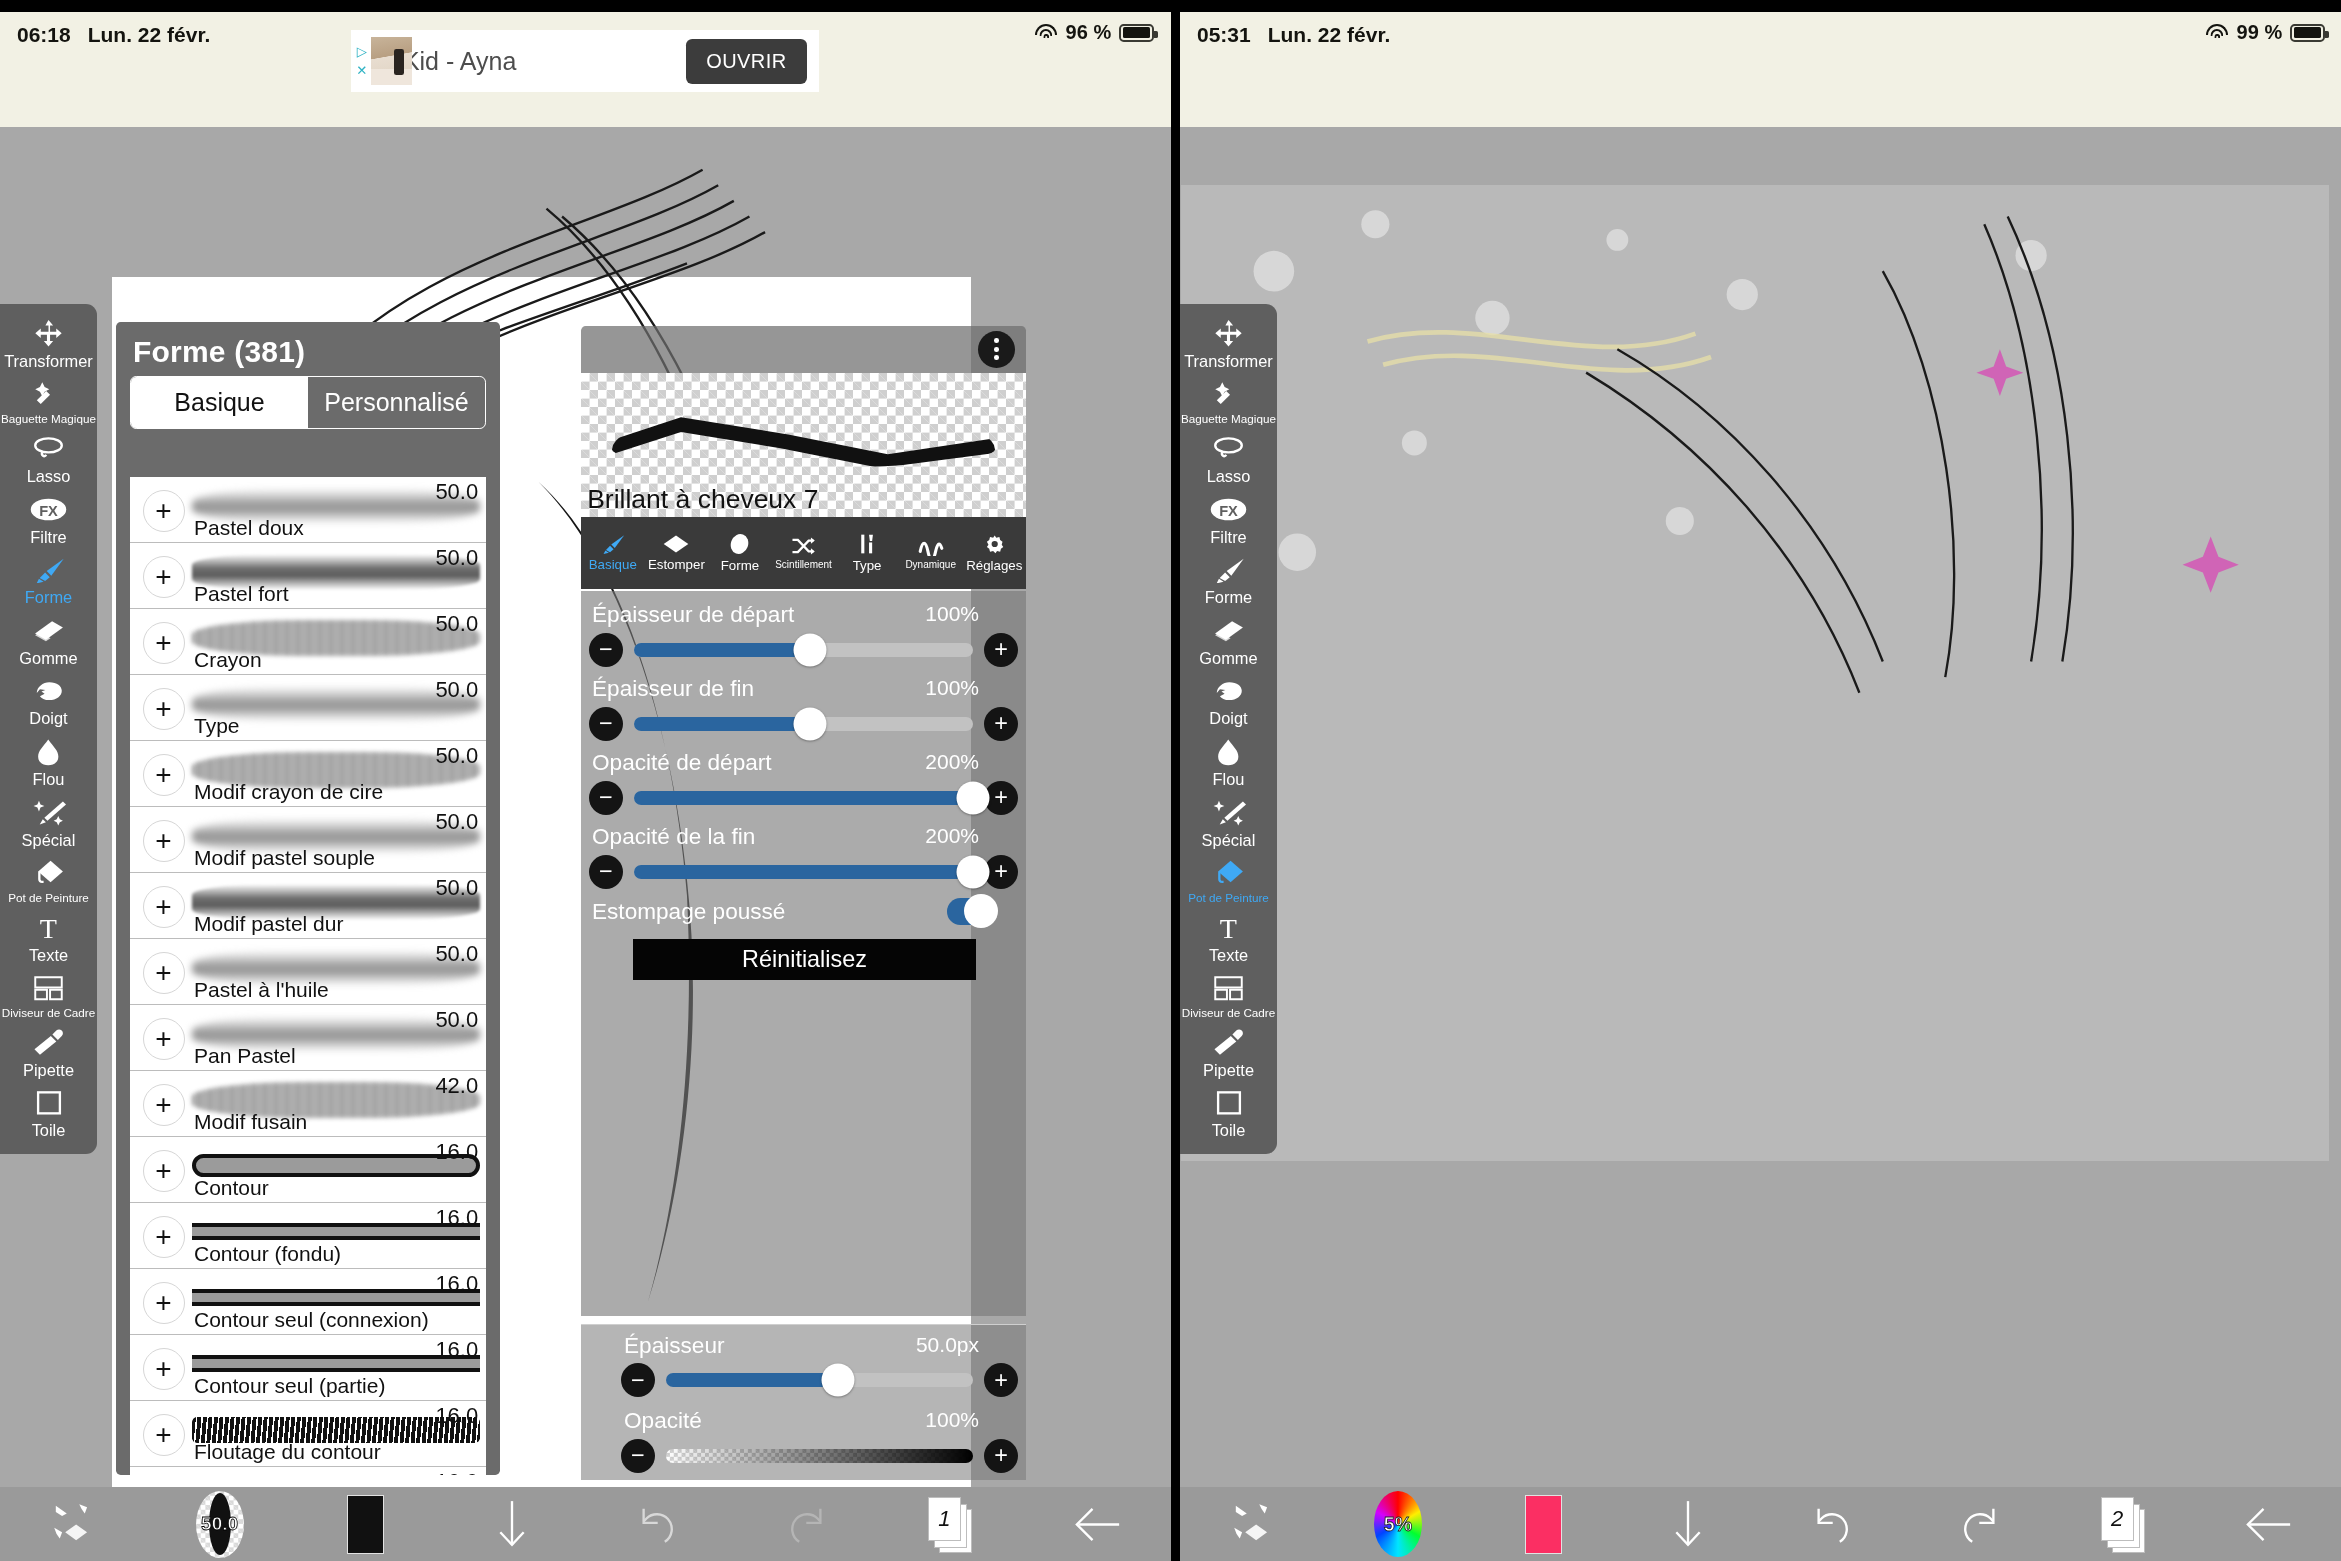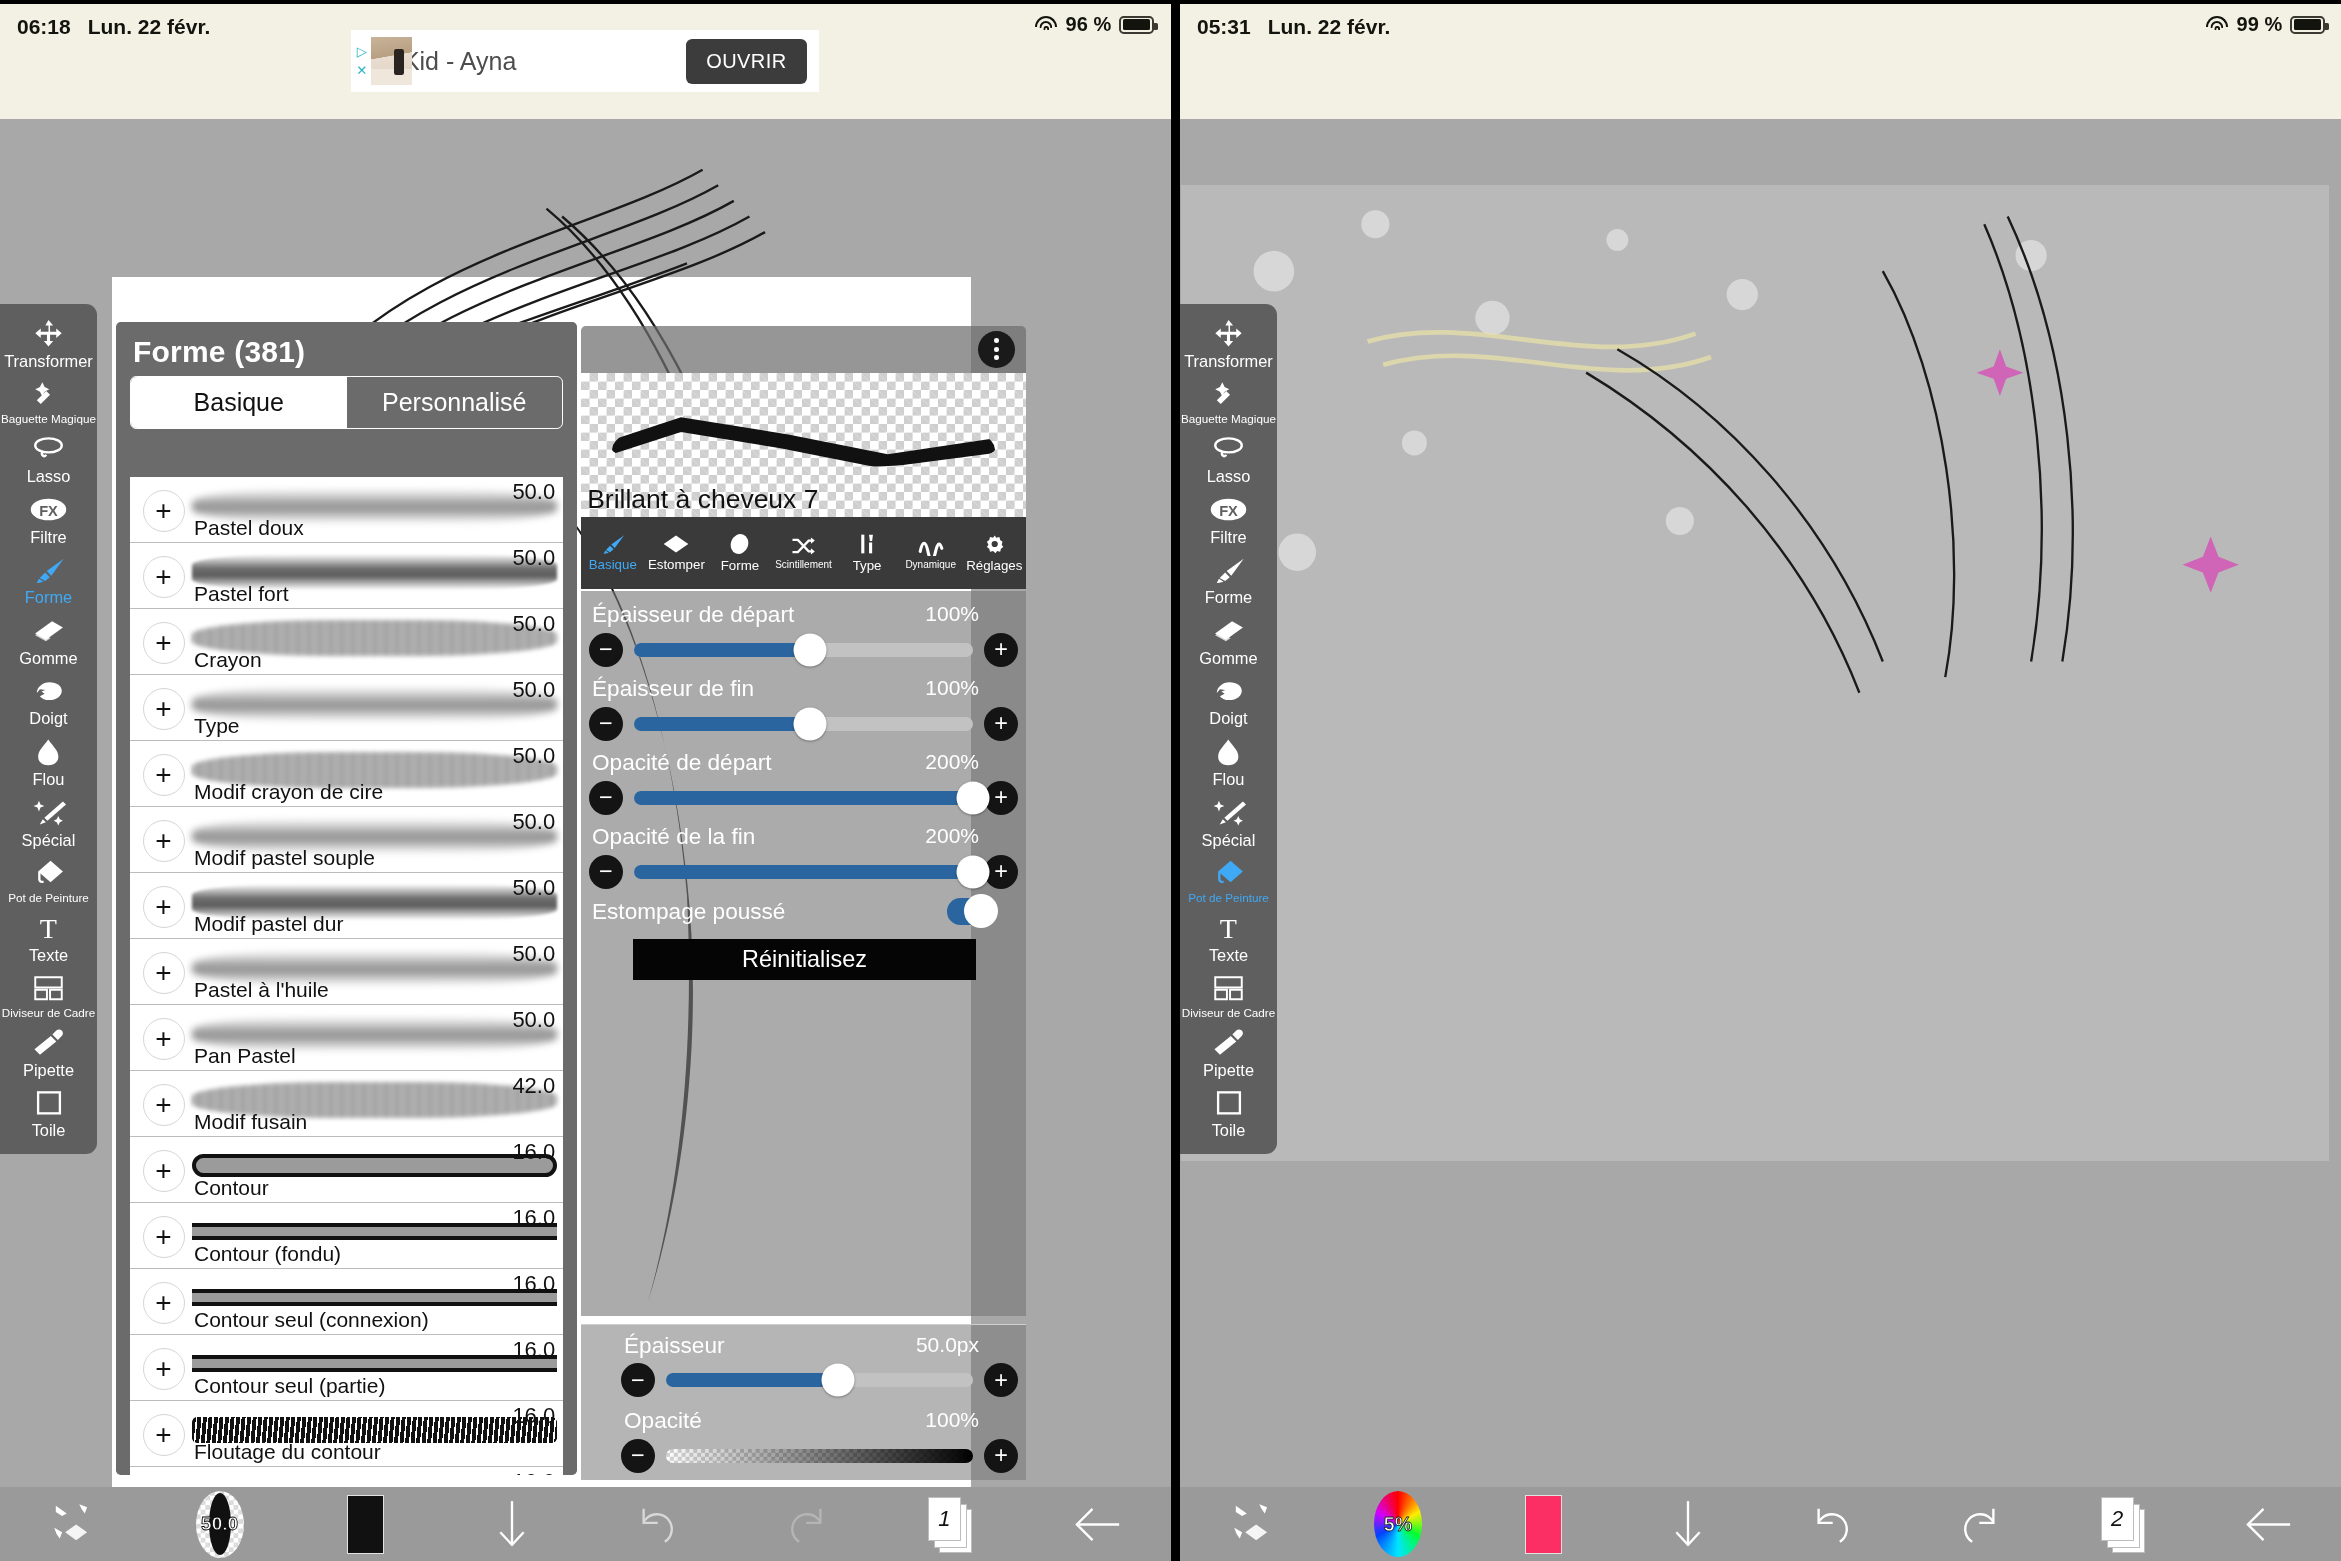--- a/index.html
+++ b/index.html
@@ -5,21 +5,21 @@
   * { box-sizing: border-box; margin:0; padding:0; }
   html,body { width:2342px; height:1561px; overflow:hidden; background:#000;
     font-family:"Liberation Sans", sans-serif; }
 
   .screen { position:absolute; top:0; height:1561px; overflow:hidden; }
   #pane-left  { left:0;    width:1171px; }
   #pane-divider { position:absolute; left:1171px; top:0; width:9.4px; height:1561px; background:#000; z-index:50;}
   #pane-right { left:1180px; width:1162px; }
 
   
-  .statusbar { position:absolute; top:4px; left:0; right:0; height:115px;
+  .statusbar { position:absolute; top:12px; left:0; right:0; height:115px;
      background:#f2f1e4; display:flex; align-items:flex-start; z-index:20; }
   .sb-time { font-size:21px; font-weight:600; color:#14140f; margin:11px 0 0 17px; white-space:nowrap;}
   .sb-date { font-size:21px; font-weight:600; color:#14140f; margin:11px 0 0 17px; white-space:nowrap;}
   .sb-right { margin-left:auto; display:flex; align-items:center; gap:7.8px; margin-top:9.4px; margin-right:17px;}
   .sb-batt-txt { font-size:20px; font-weight:600; color:#14140f;}
   .batt { width:35px; height:18px; border:2.3px solid #3a3a33; border-radius:4.7px; position:relative;}
   .batt::after{content:""; position:absolute; left:1.6px; top:1.6px; bottom:1.6px; right:1.6px; background:#14140f; border-radius:1.6px;}
   .batt::before{content:""; position:absolute; right:-5.5px; top:5.5px; width:3.1px;height:6.2px;background:#3a3a33;border-radius:0 1.6px 1.6px 0;}
   .wifi { width:23.4px;height:17px; position:relative;}
   .wifi i{position:absolute; border:2.3px solid #14140f; border-bottom:none; border-radius:50% 50% 0 0 / 100% 100% 0 0; left:50%; transform:translateX(-50%);}
@@ -74,21 +74,21 @@
   .layerbadge i:nth-child(1){left:11px; top:12.5px;}
   .layerbadge i:nth-child(2){left:6.2px; top:7.8px;}
   .layerbadge i:nth-child(3){left:0;  top:0; display:flex;align-items:center;justify-content:center;}
   .layerbadge i:nth-child(3) b{font-size:22px;color:#111;font-weight:400;}
   .cwheel{width:48px;height:66px;border-radius:50%;
      background:conic-gradient(#ff0000,#ffee00,#00ff2f,#00e5ff,#0044ff,#d400ff,#ff0000);
      display:flex;align-items:center;justify-content:center;}
   .cwheel span{font-size:19.5px;color:#fff;font-weight:600;-webkit-text-stroke:0.8px #222;}
 
   
-  #brushpanel { position:absolute; left:116px; top:322px; width:461px; bottom:86px;
+  #brushpanel { position:absolute; left:116px; top:322px; width:384px; bottom:86px;
       background:#6b6b6b; border-radius:4.7px; z-index:14; overflow:hidden;}
   #brushpanel .ph { color:#fff; font-size:30px; font-weight:700; padding:12.5px 0 7.8px 17px; letter-spacing:0.2px;}
   .tabs { display:flex; margin:0 14px 11px 14px; border:1.6px solid #fff; border-radius:6.2px; overflow:hidden;}
   .tab { flex:1; text-align:center; padding:11px 0; font-size:25px; color:#fff;}
   .tab.on { background:#fff; color:#111;}
   .blist { position:absolute; left:14px; right:14px; top:155px; bottom:0; background:#fff; overflow:hidden;}
   .brow { position:relative; height:66px; border-bottom:0.8px solid #bcbcbc; overflow:hidden;}
   .brow .plus { position:absolute; left:12.5px; top:12.5px; width:42px;height:42px; border-radius:50%;
       border:0.8px solid #d6d6d6; color:#111; font-size:28px; display:flex;align-items:center;justify-content:center; z-index:3;}
   .brow .bname { position:absolute; left:64px; bottom:1.6px; font-size:21px; color:#111; z-index:3; white-space:nowrap;}

